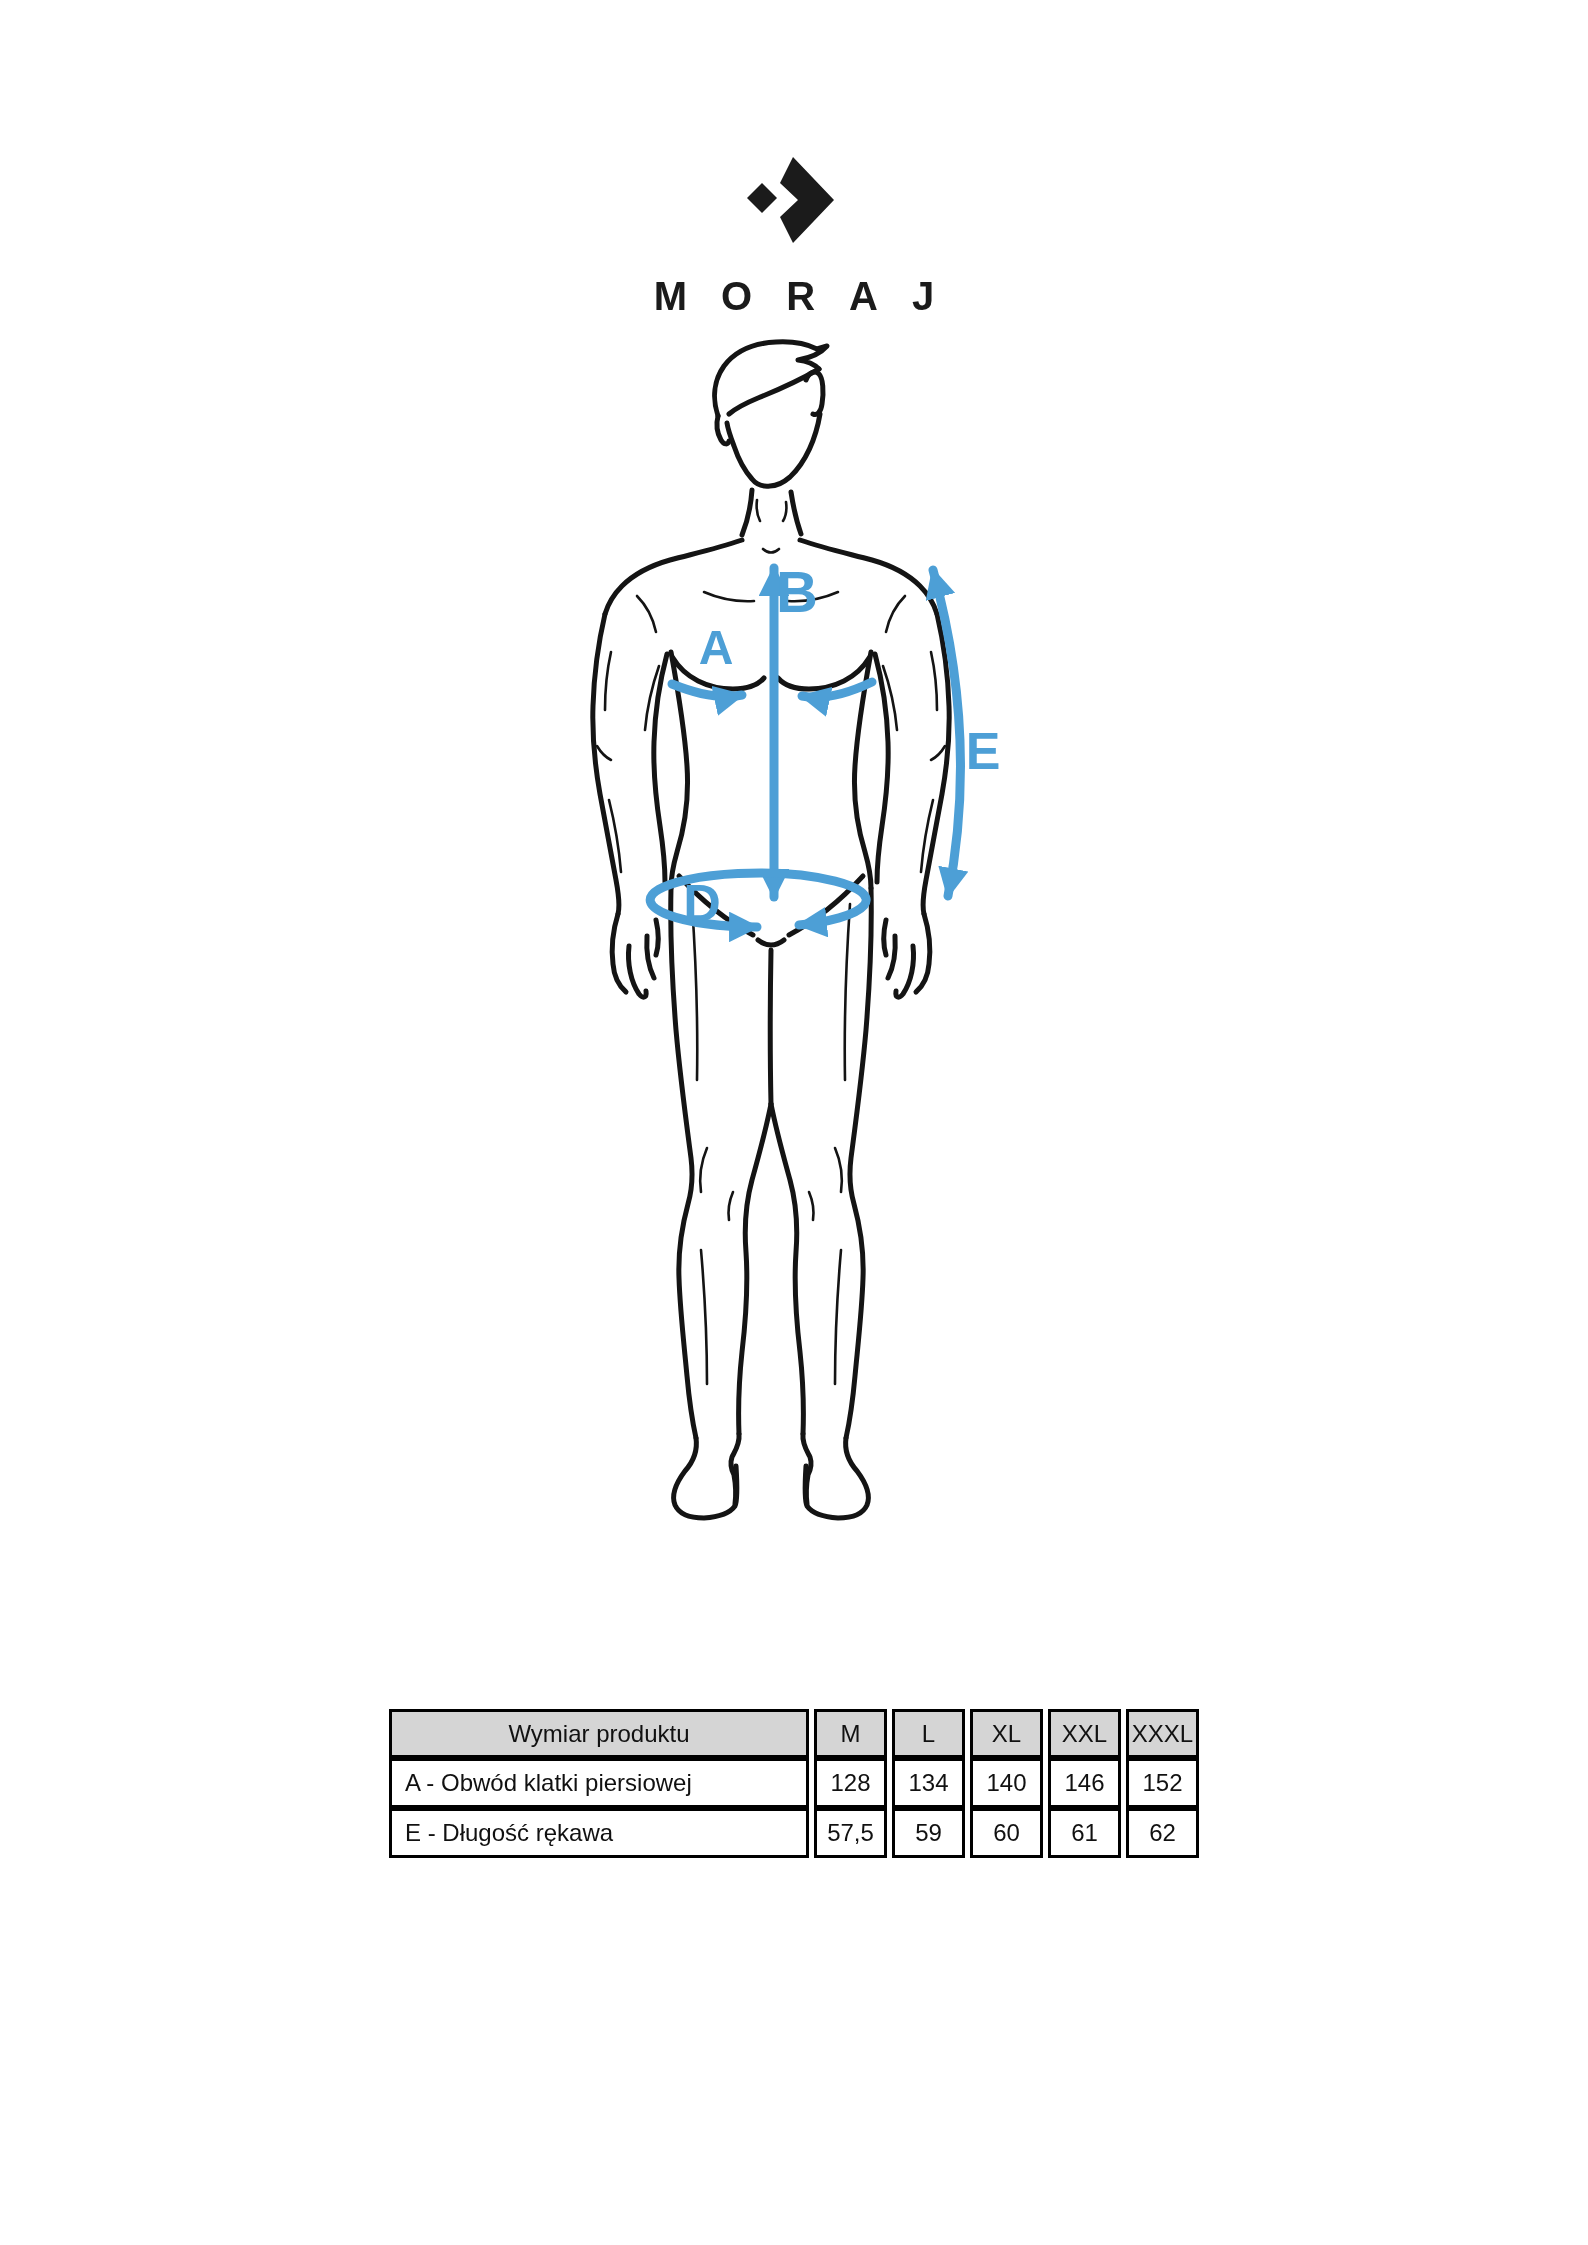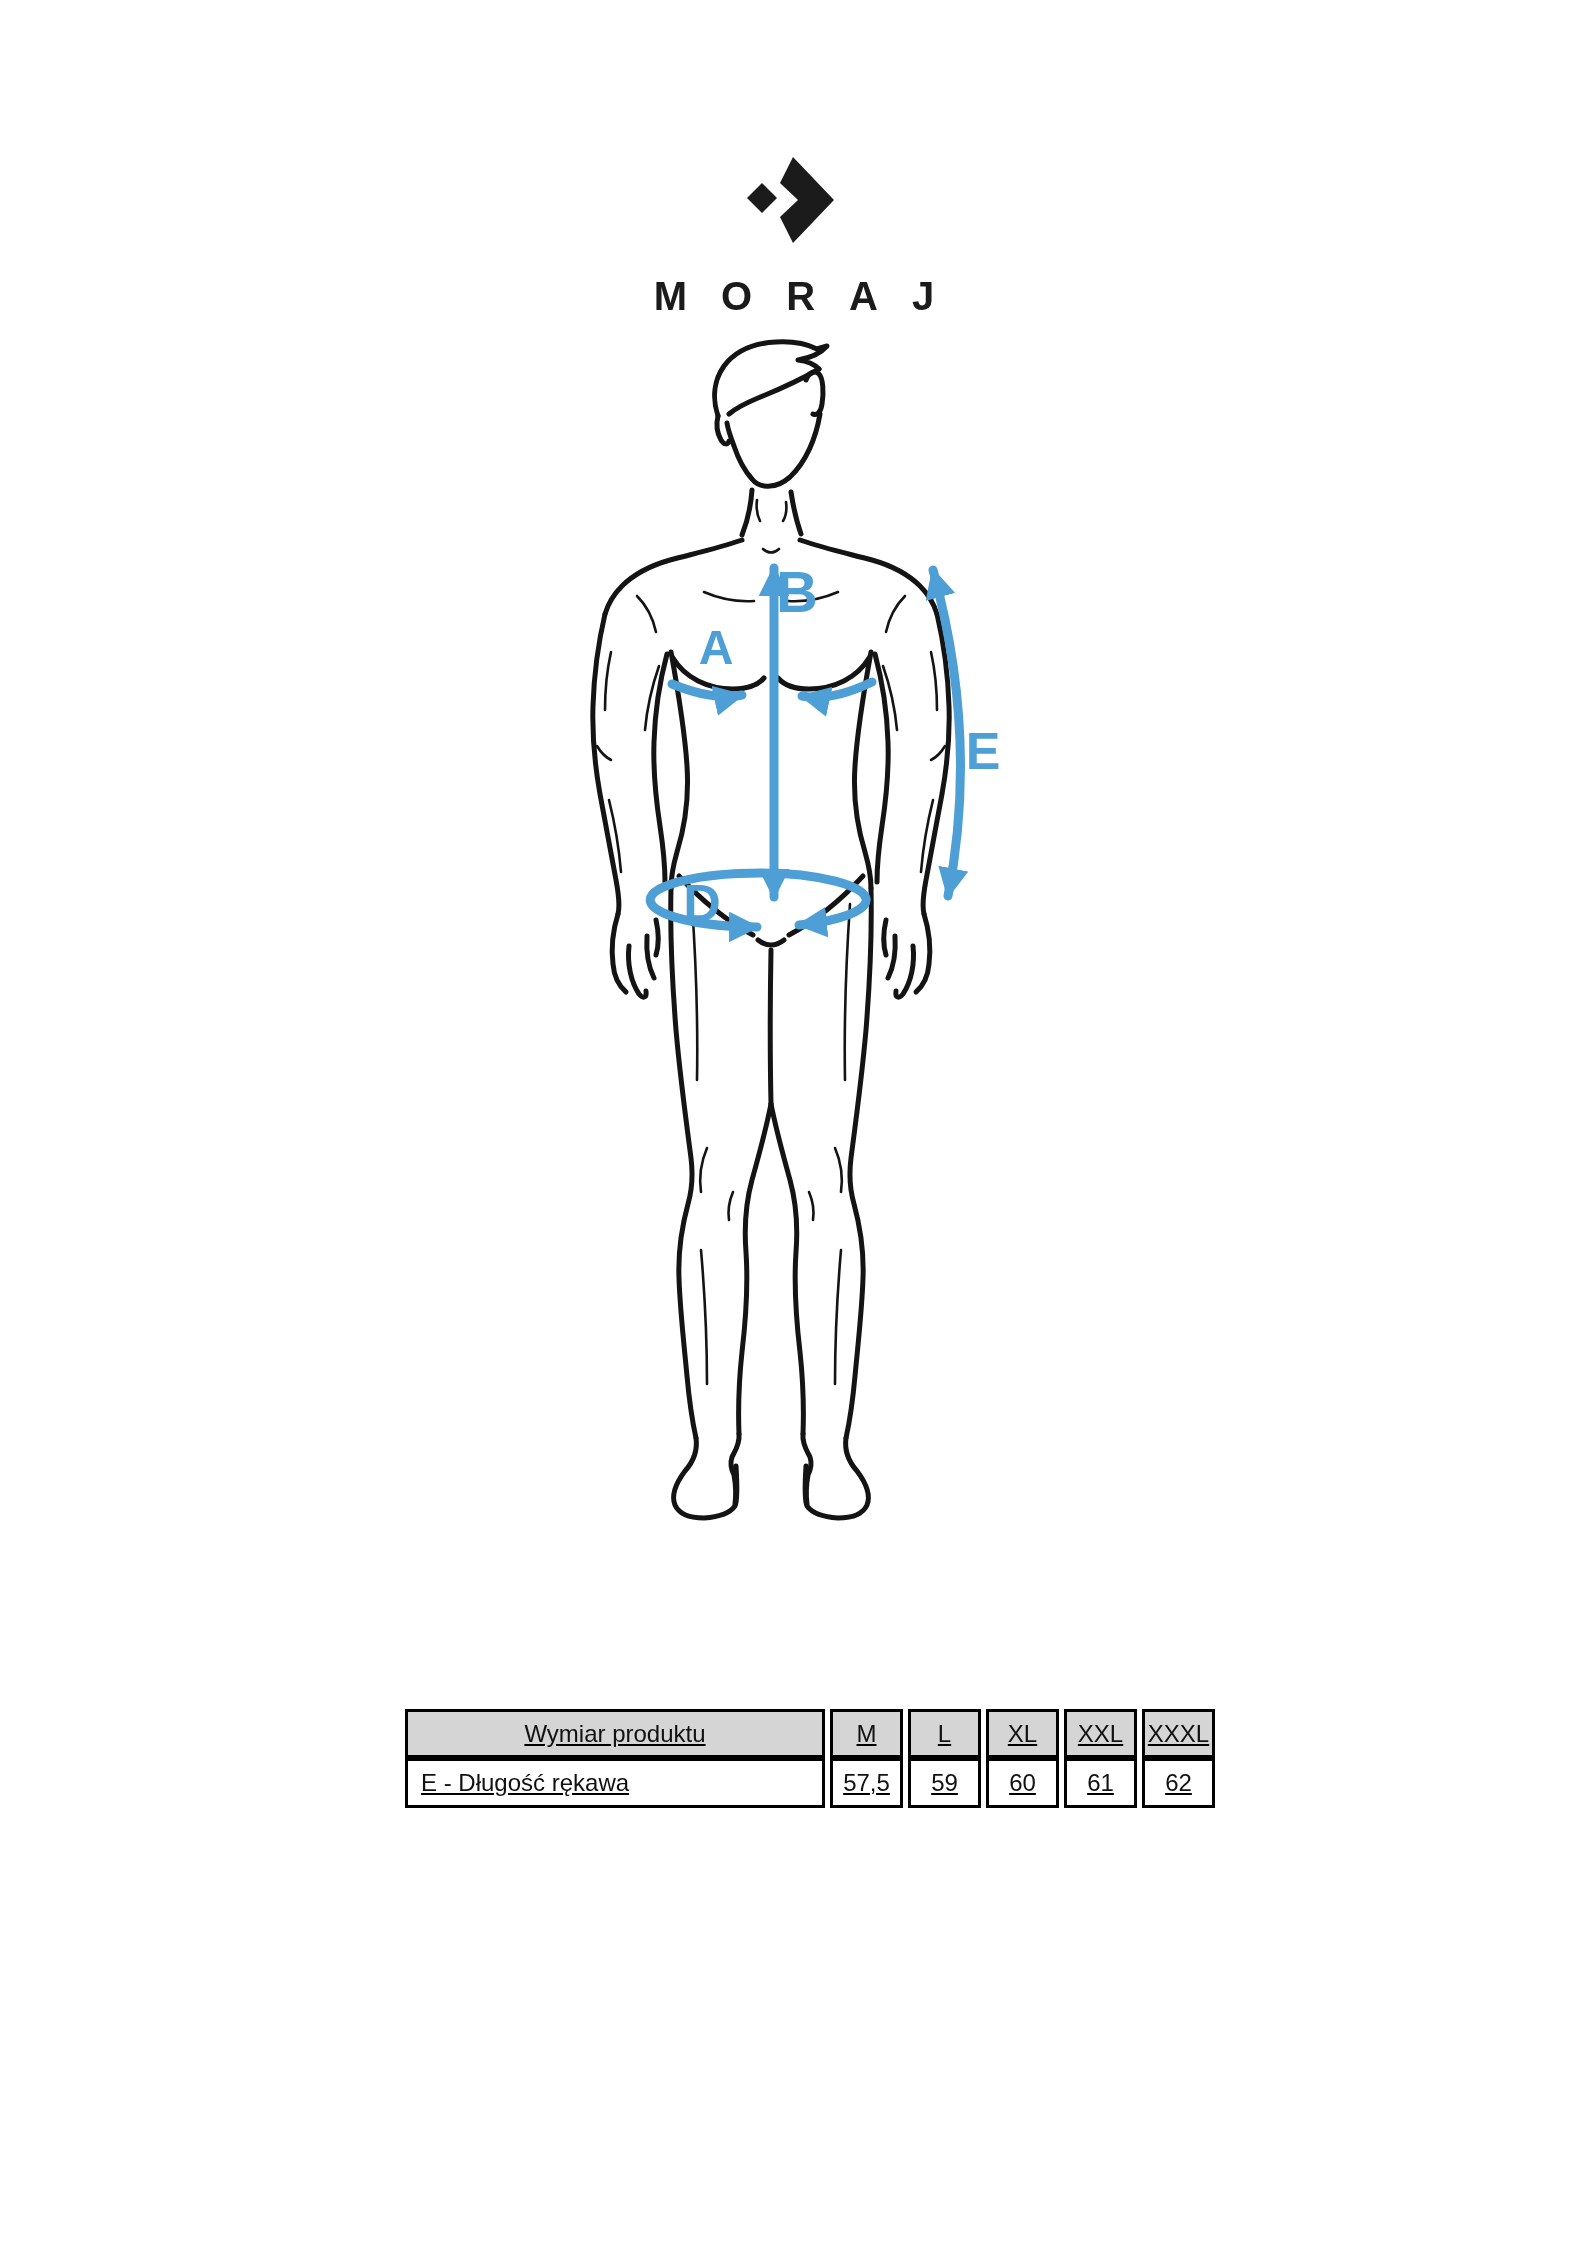--- a/index.html
+++ b/index.html
@@ -24,26 +24,25 @@
     color:#1b1b1b;
     line-height:44px;
   }
   svg.diagram{
     position:absolute;
     top:0;left:0;
     width:1588px;height:2245px;
   }
   table.size-table{
     position:absolute;
-    left:400px;
+    left:384px;
     top:1709px;
     border-collapse:separate;
     border-spacing:5px 0;
     table-layout:fixed;
-    text-decoration:underline;
   }
   table.size-table td{
     box-sizing:border-box;
     border:3px solid #000000;
     height:50px;
     font-size:24px;
     color:#111111;
     background:#ffffff;
     padding:0;
     vertical-align:middle;
@@ -189,20 +188,28 @@
     <tbody>
       <tr>
         <td class="head">Wymiar produktu</td>
         <td class="head">M</td>
         <td class="head">L</td>
         <td class="head">XL</td>
         <td class="head">XXL</td>
         <td class="head">XXXL</td>
       </tr>
       <tr>
+        <td class="lab">A - Obwód klatki piersiowej</td>
+        <td class="val">128</td>
+        <td class="val">134</td>
+        <td class="val">140</td>
+        <td class="val">146</td>
+        <td class="val">152</td>
+      </tr>
+      <tr>
         <td class="lab">E - Długość rękawa</td>
         <td class="val">57,5</td>
         <td class="val">59</td>
         <td class="val">60</td>
         <td class="val">61</td>
         <td class="val">62</td>
       </tr>
     </tbody>
   </table>
 

